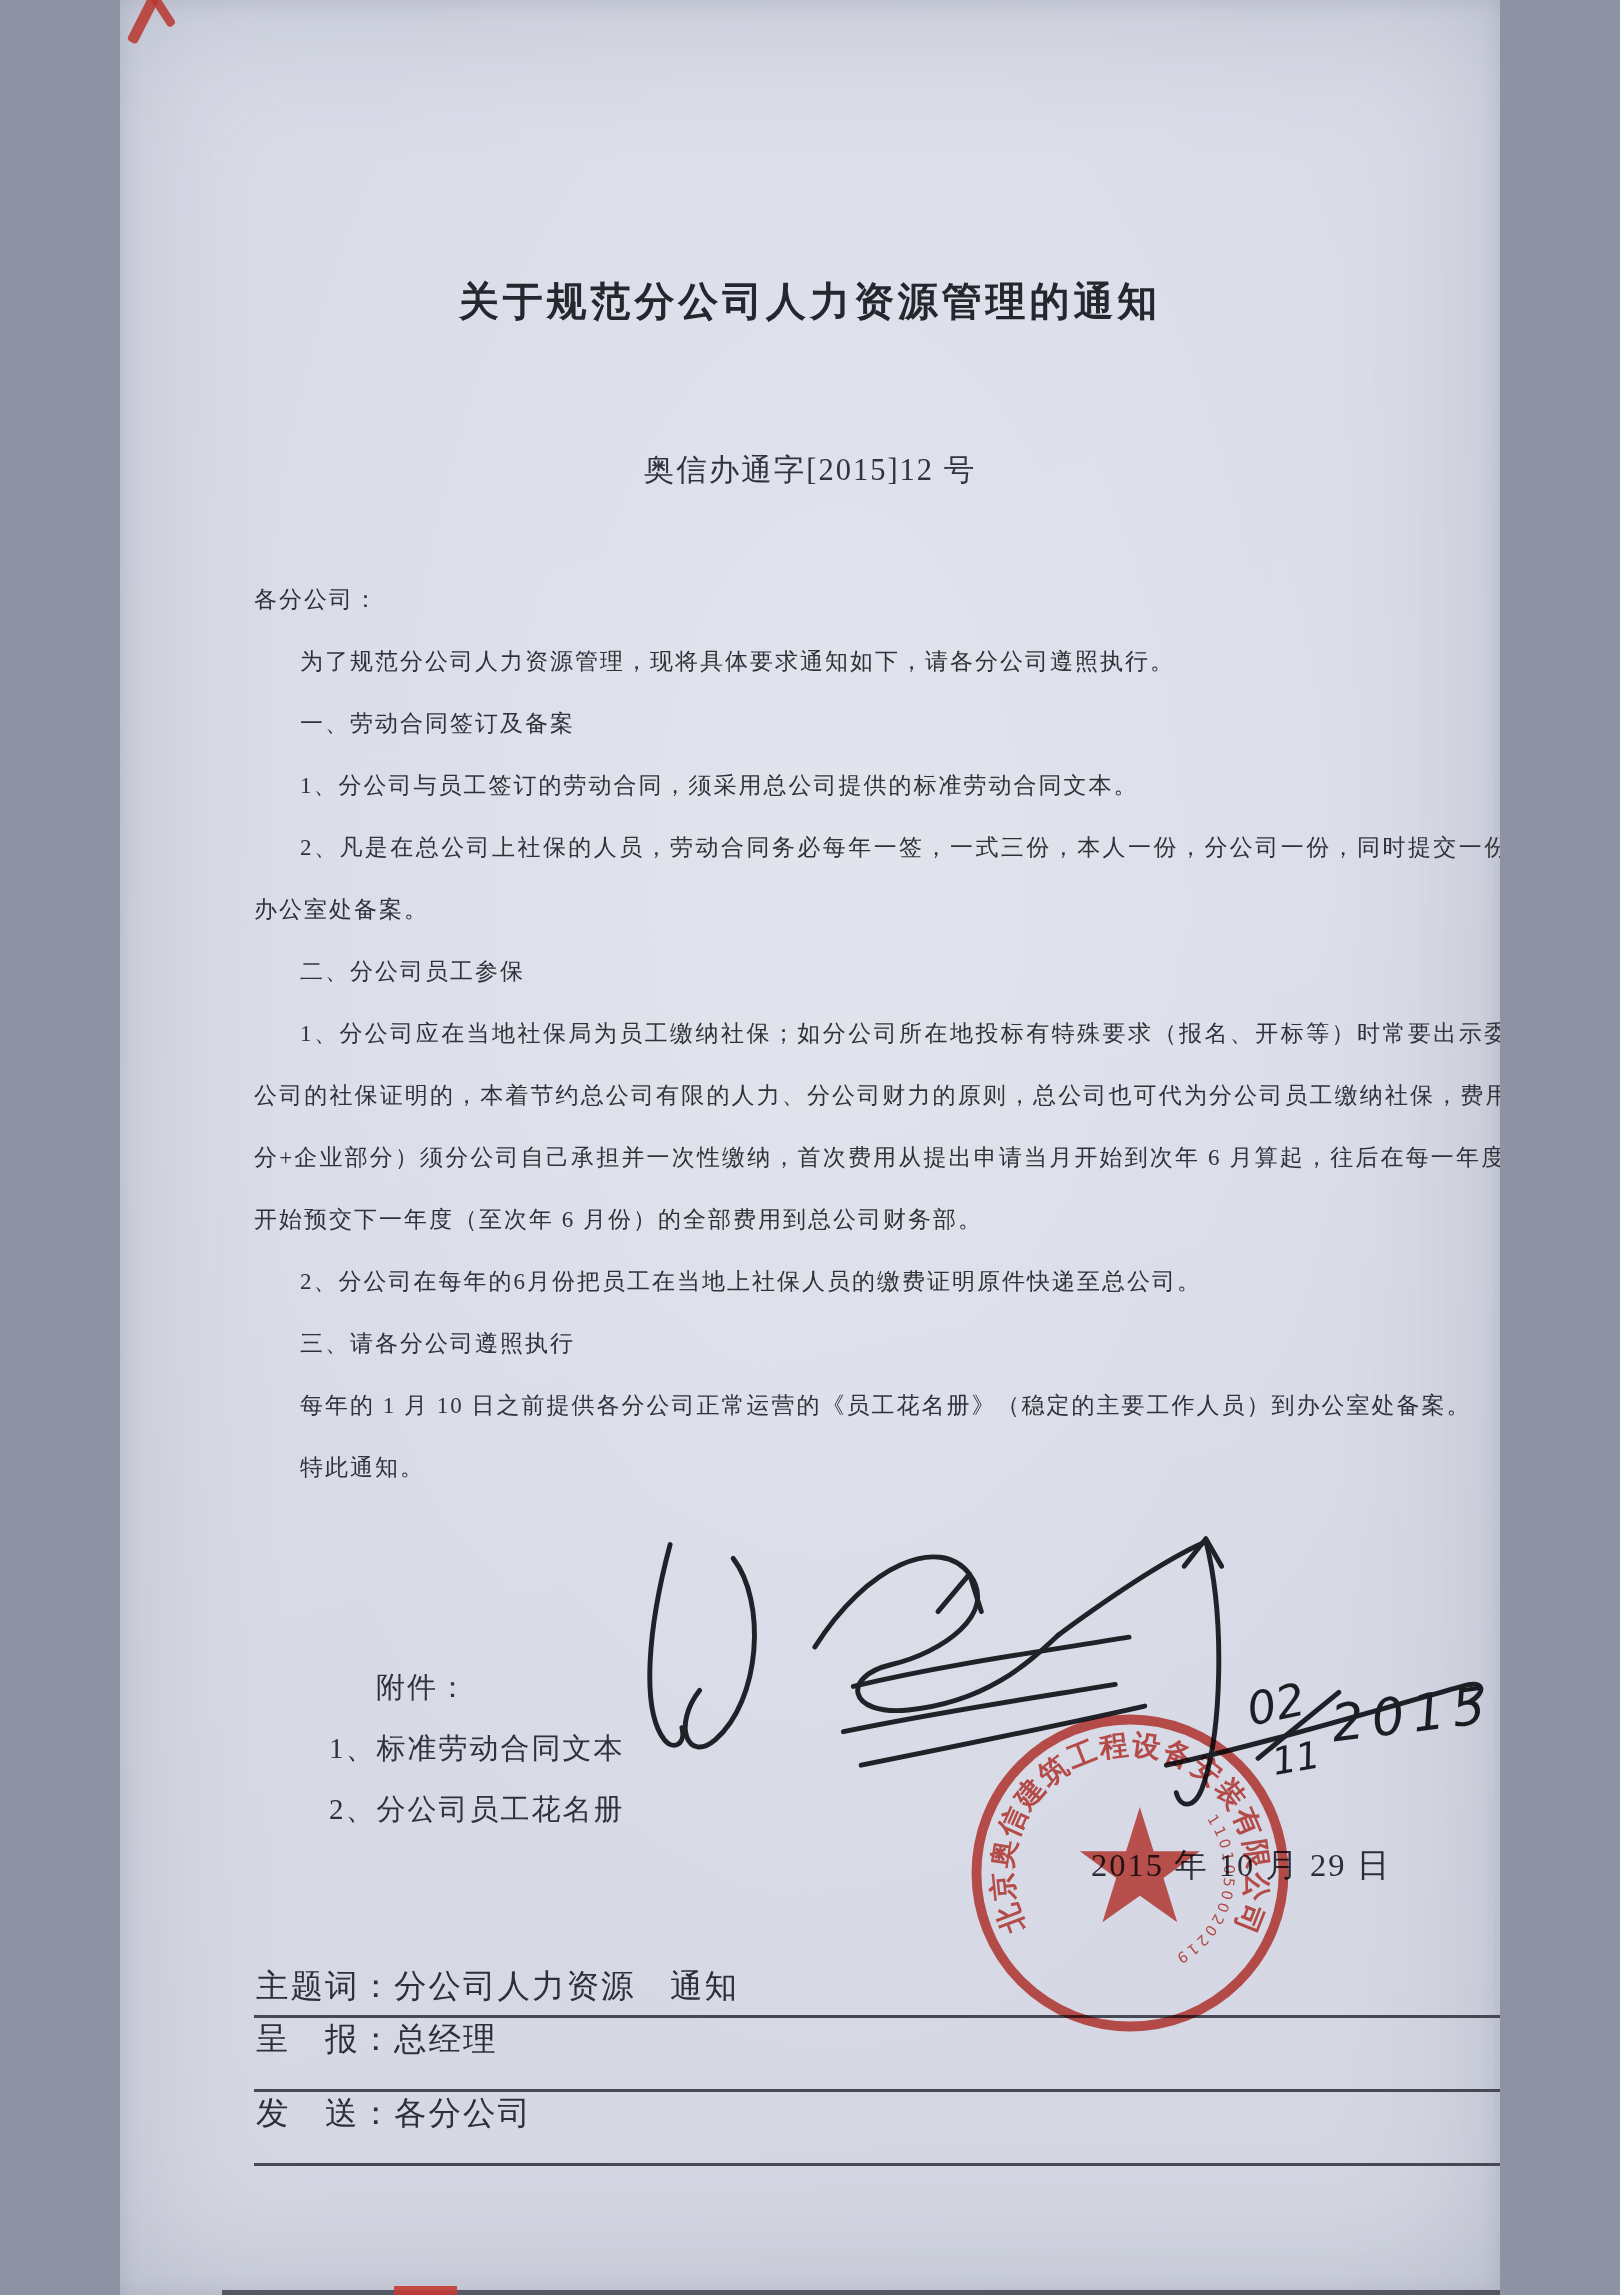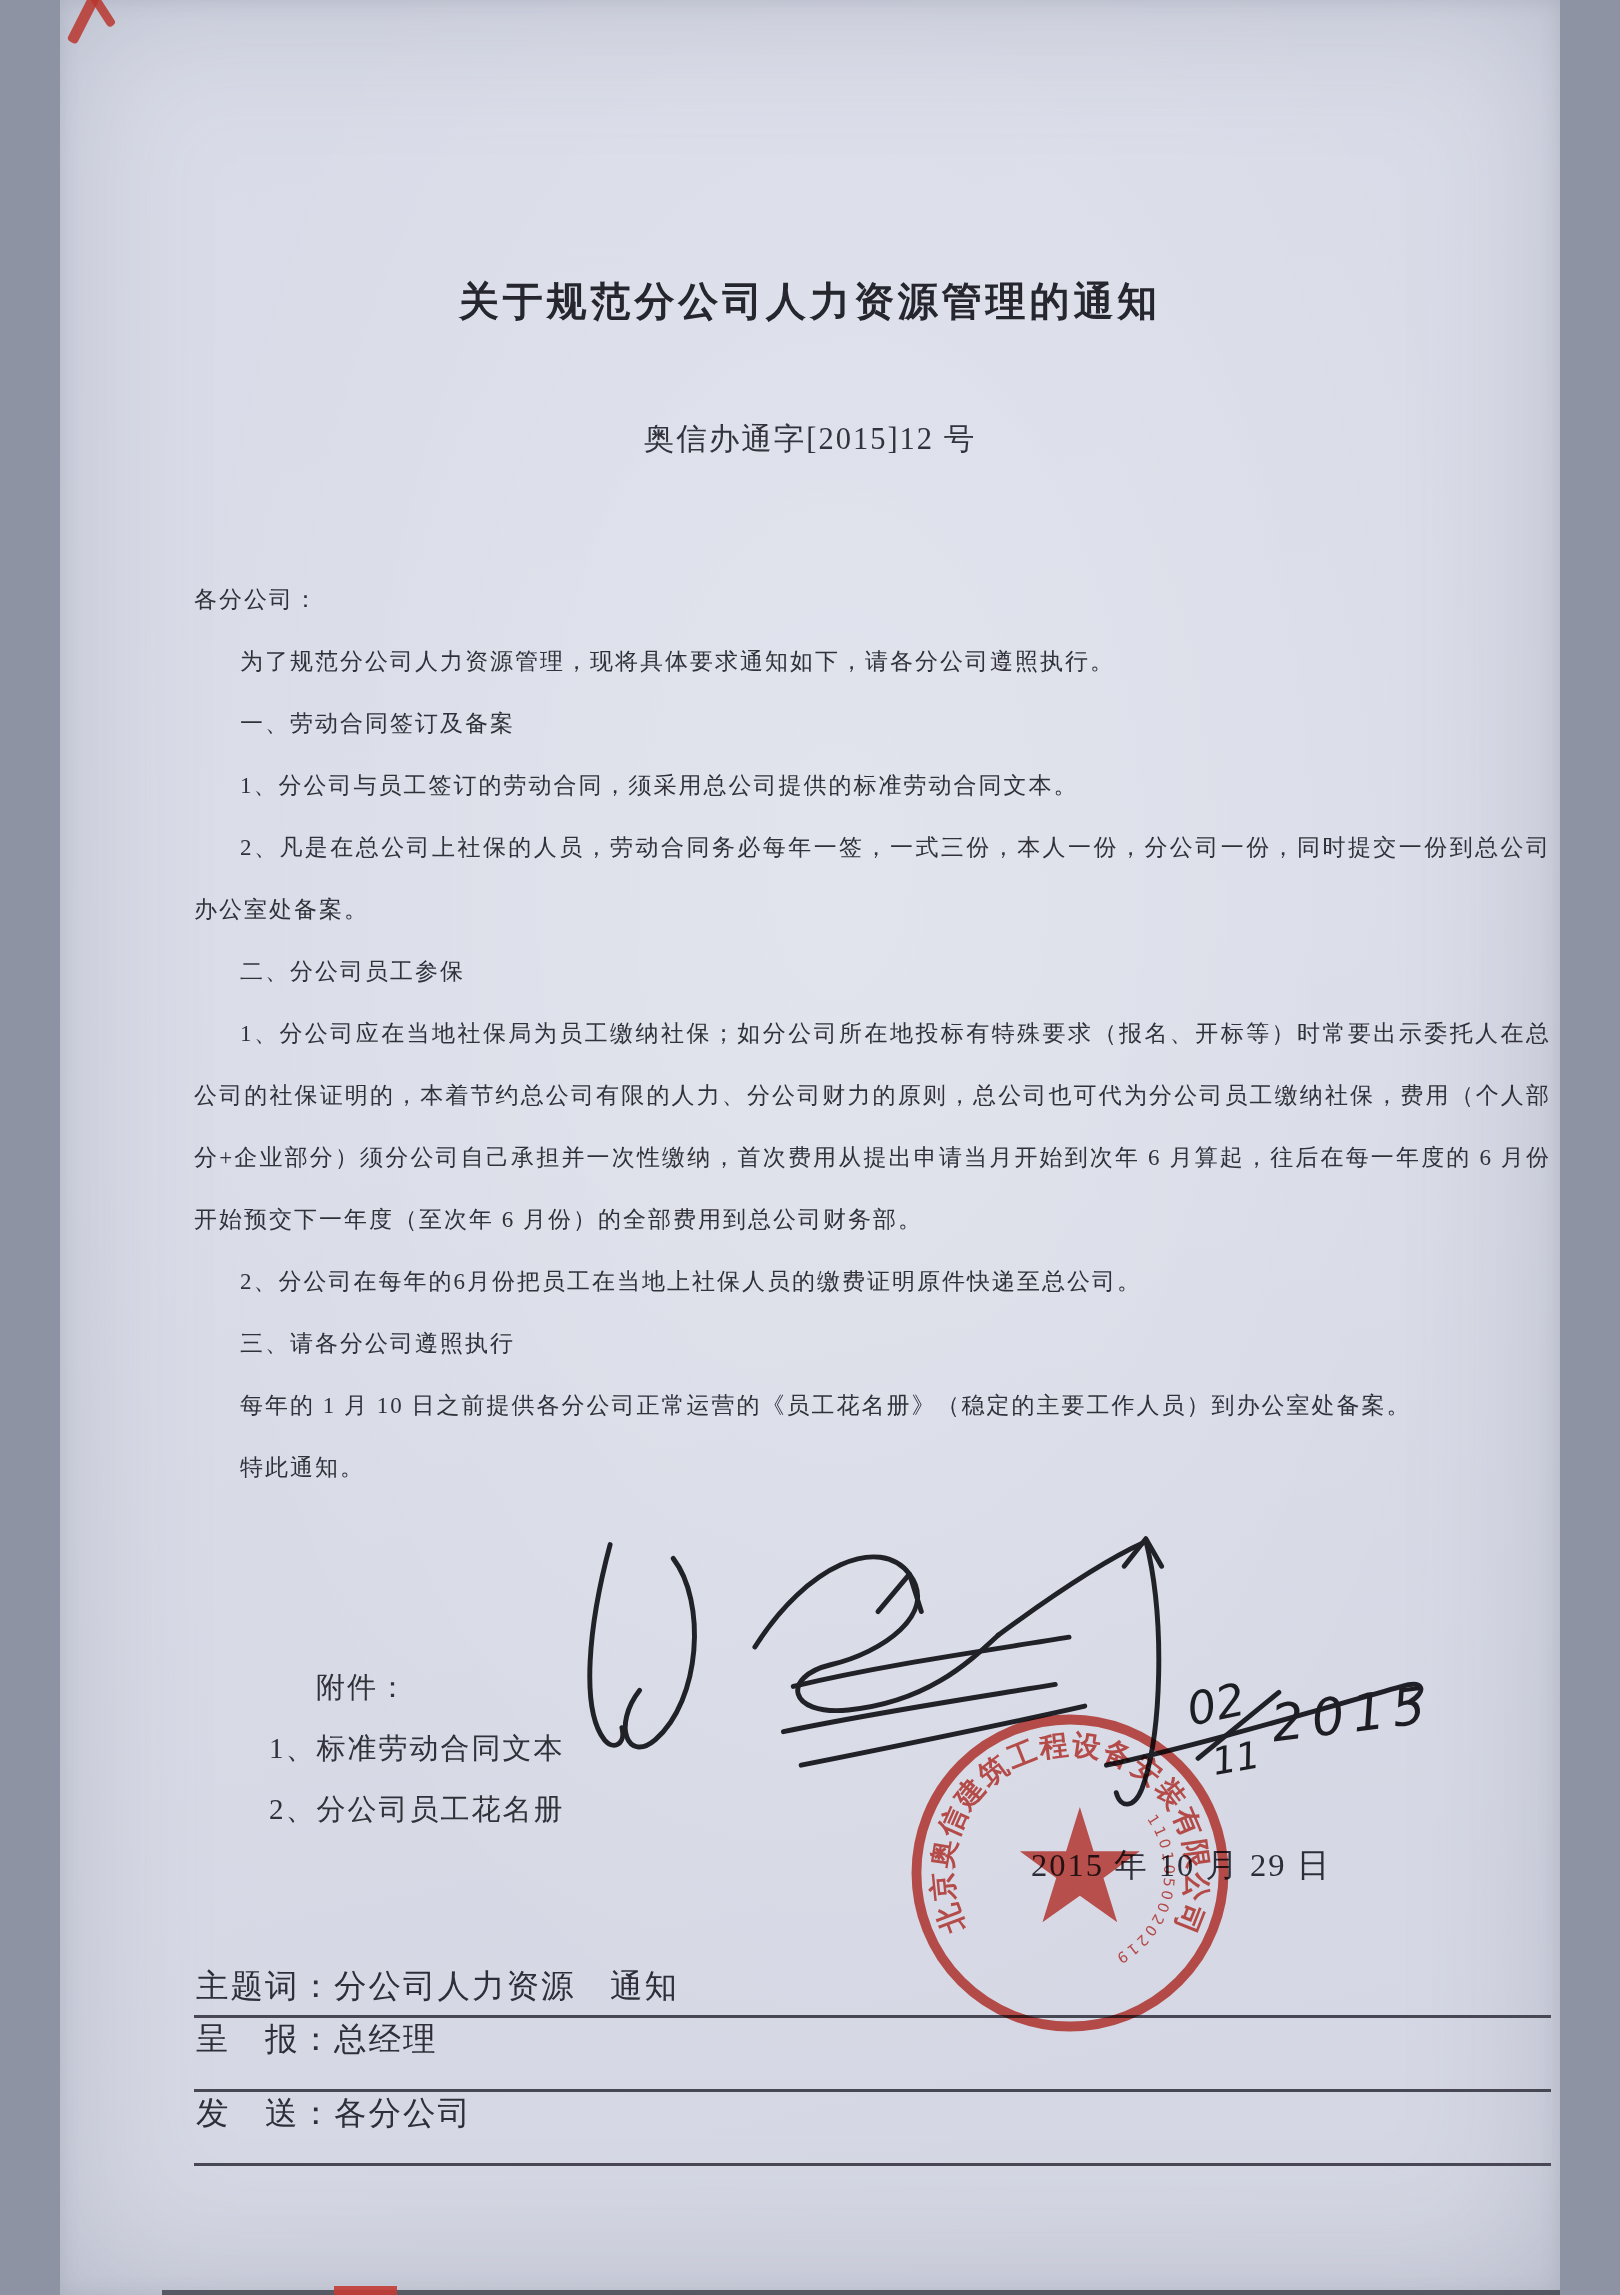--- a/index.html
+++ b/index.html
@@ -1,33 +1,33 @@
 <!DOCTYPE html>
 <html><head>
 <meta charset="utf-8">
 <style>
   html,body{margin:0;padding:0;background:#8e93a3;}
   .page{
     position:relative;
-    width:1500px;height:2295px;
+    width:1380px;height:2295px;
     margin:0 auto;
     overflow:hidden;
     background:
       radial-gradient(ellipse at 52% 38%, rgba(255,255,255,0.22), rgba(255,255,255,0) 62%),
       linear-gradient(168deg,#d9dce8 0%,#dadde8 45%,#d4d7e3 100%);
     box-shadow: inset 0 0 148px rgba(106,111,133,.30), inset 0 0 19.7px rgba(90,95,115,.18);
     font-family:"Liberation Serif","DejaVu Serif",serif;
     color:#2d2e37;
   }
   .title{
     position:absolute;top:274px;left:0;width:100%;
     text-align:center;font-size:40px;font-weight:700;letter-spacing:3.9px;color:#26262e;
   }
   .docnum{
-    position:absolute;top:419px;left:0;width:100%;
+    position:absolute;top:450px;left:0;width:100%;
     text-align:center;font-size:30.5px;letter-spacing:2px;color:#32333c;
   }
   .bodytext{
     position:absolute;top:569px;left:134px;width:1357px;
     font-size:23px;line-height:62px;letter-spacing:2px;
     text-align:justify;color:#303139;
   }
   .bodytext p{margin:0;text-indent:2em;}
   .bodytext p.salutation{text-indent:0;}
   .attachments{

